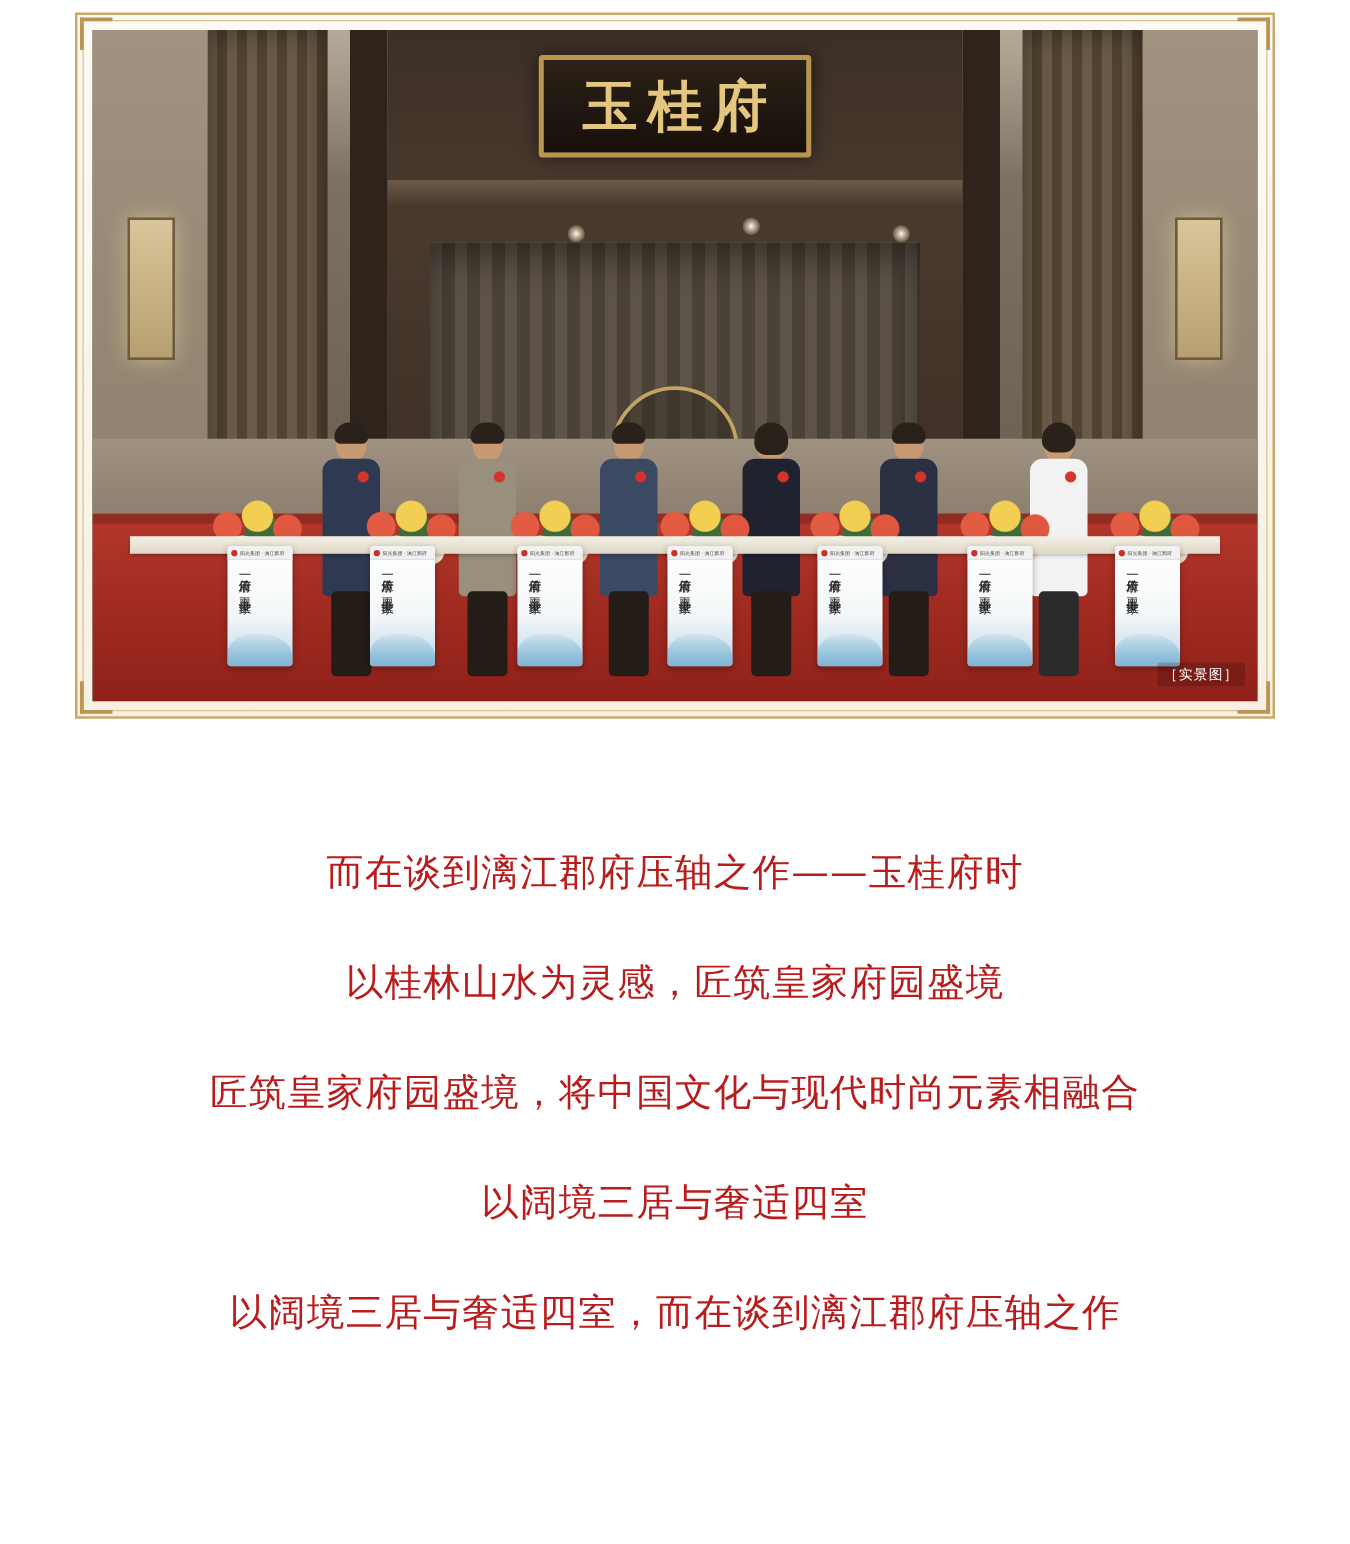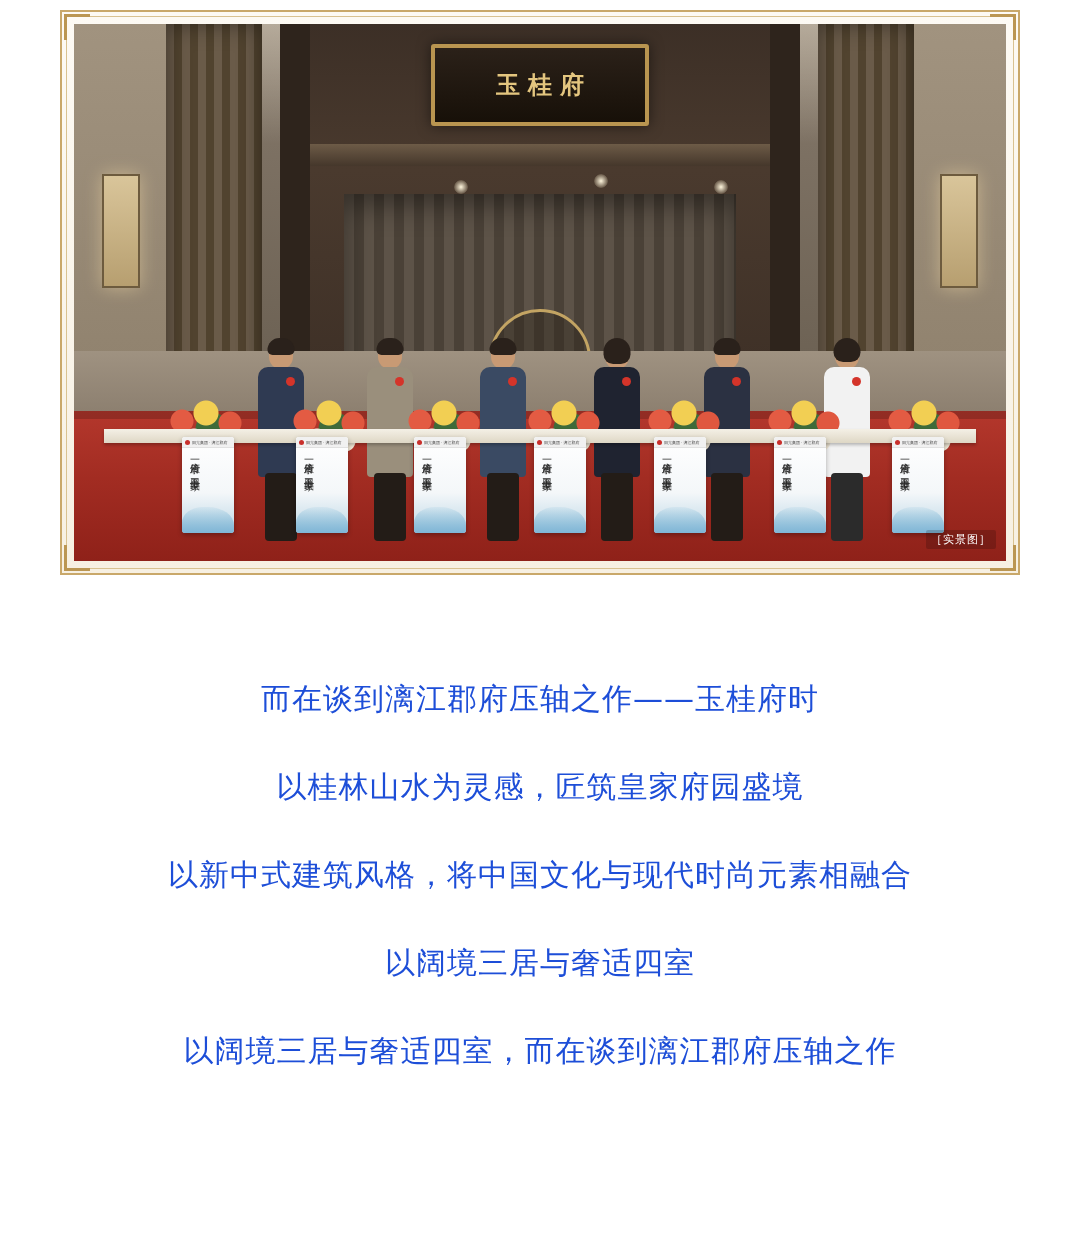--- a/index.html
+++ b/index.html
@@ -115,21 +115,21 @@
     border: 4px solid #b99550;
     border-radius: 3px;
     display: flex;
     align-items: center;
     justify-content: center;
     box-shadow: 0 0 14px rgba(0,0,0,.5);
   }
   .plaque-text {
     color: #e4c67f;
     font-family: "DejaVu Serif", "Liberation Serif", serif;
-    font-size: 24px;
+    font-size: 44px;
     letter-spacing: 8px;
     font-weight: 700;
     text-indent: 8px;
   }
   .roundel {
     position: absolute;
     left: 50%;
     top: 285px;
     transform: translateX(-50%);
     width: 96px;
@@ -365,21 +365,21 @@
   
   .copy {
     margin: 104px auto 0 auto;
     width: 960px;
     text-align: center;
   }
   .copy-line {
     font-family: "DejaVu Sans", "Liberation Sans", sans-serif;
     font-size: 30px;
     line-height: 1.3;
-    color: #1d4ed8;
+    color: #b91c1c;
     margin: 0 0 49px 0;
     letter-spacing: 1px;
     font-weight: 400;
   }
   .copy-line:last-child { margin-bottom: 0; }
 </style>
 </head>
 <body>
 
 <div class="page">
@@ -559,18 +559,18 @@
         </div>
       </div>
 
       <div class="photo-credit">［实景图］</div>
     </div>
   </div>
 
   <div class="copy">
     <p class="copy-line">而在谈到漓江郡府压轴之作——玉桂府时</p>
     <p class="copy-line">以桂林山水为灵感，匠筑皇家府园盛境</p>
-    <p class="copy-line">以新中式建筑风格，将中国文化与现代时尚元素相融合</p>
+    <p class="copy-line">匠筑皇家府园盛境，将中国文化与现代时尚元素相融合</p>
     <p class="copy-line">以阔境三居与奢适四室</p>
     <p class="copy-line">以阔境三居与奢适四室，而在谈到漓江郡府压轴之作</p>
   </div>
 
 </div>
 
 </body></html>

